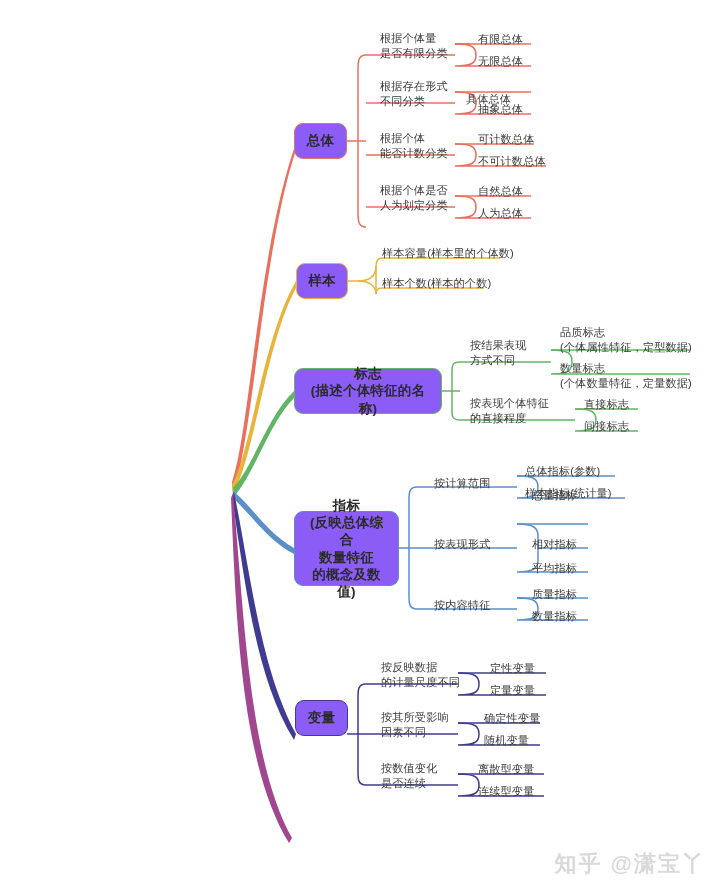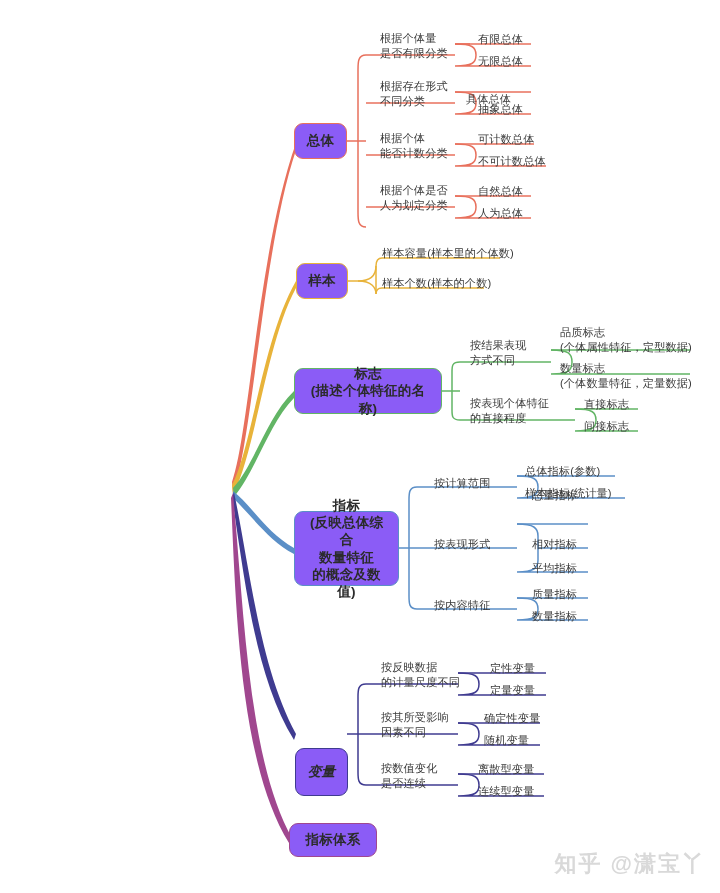--- a/index.html
+++ b/index.html
@@ -166,23 +166,22 @@
   <div class="node l1" style="left:296px;top:263px;width:52px;height:36px;border-color:#e8b33a;">样本</div>
 
   <div class="node l1 multi" style="left:294px;top:368px;width:148px;height:46px;border-color:#62b565;">标志
 (描述个体特征的名称)</div>
 
   <div class="node l1 multi" style="left:294px;top:511px;width:105px;height:75px;border-color:#5b8fc7;">指标
 (反映总体综合
 数量特征
 的概念及数值)</div>
 
-  <div class="node l1" style="left:295px;top:748px;width:53px;height:48px;border-color:#3f3b90;font-style:italic;">变量</div>
-
-  <div class="node l1" style="left:289px;top:823px;width:88px;height:34px;border-color:#a0478f;">指标体系</div>
+  <div class="node l1" style="left:295px;top:700px;width:53px;height:36px;border-color:#3f3b90;">变量</div>
+
 
   <div class="lbl l2" style="left:380px;top:31px;">根据个体量
 是否有限分类</div>
   <div class="lbl l3" style="left:478px;top:32px;">有限总体</div>
   <div class="lbl l3" style="left:478px;top:54px;">无限总体</div>
 
   <div class="lbl l2" style="left:380px;top:79px;">根据存在形式
 不同分类</div>
   <div class="lbl l3" style="left:466px;top:80px;margin-top:12px;">具体总体</div>
   <div class="lbl l3" style="left:478px;top:102px;">抽象总体</div>

